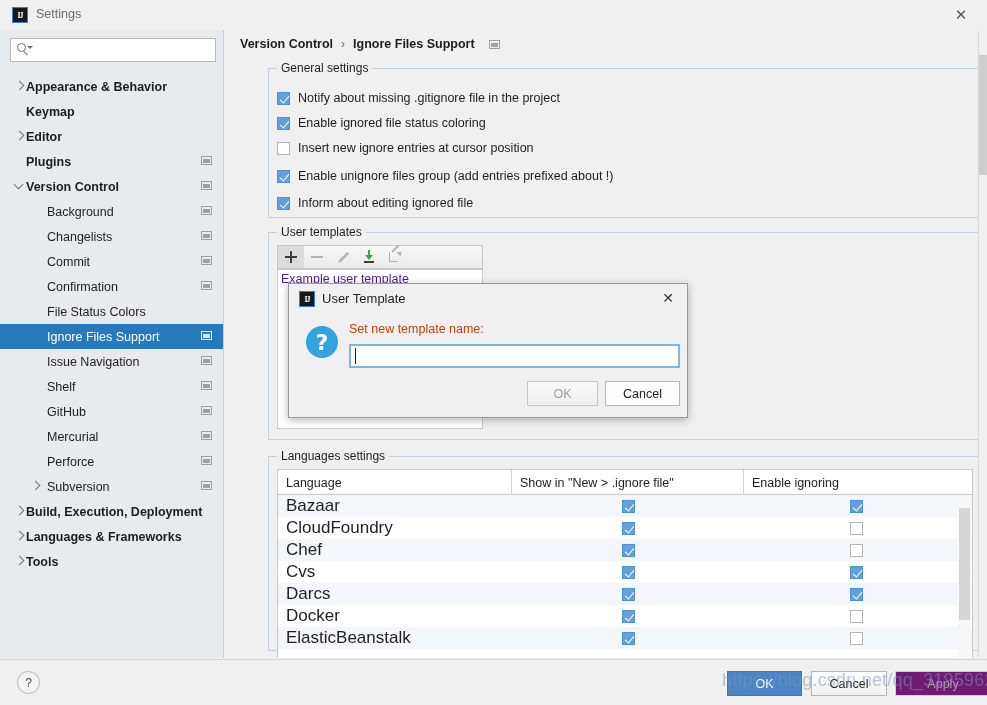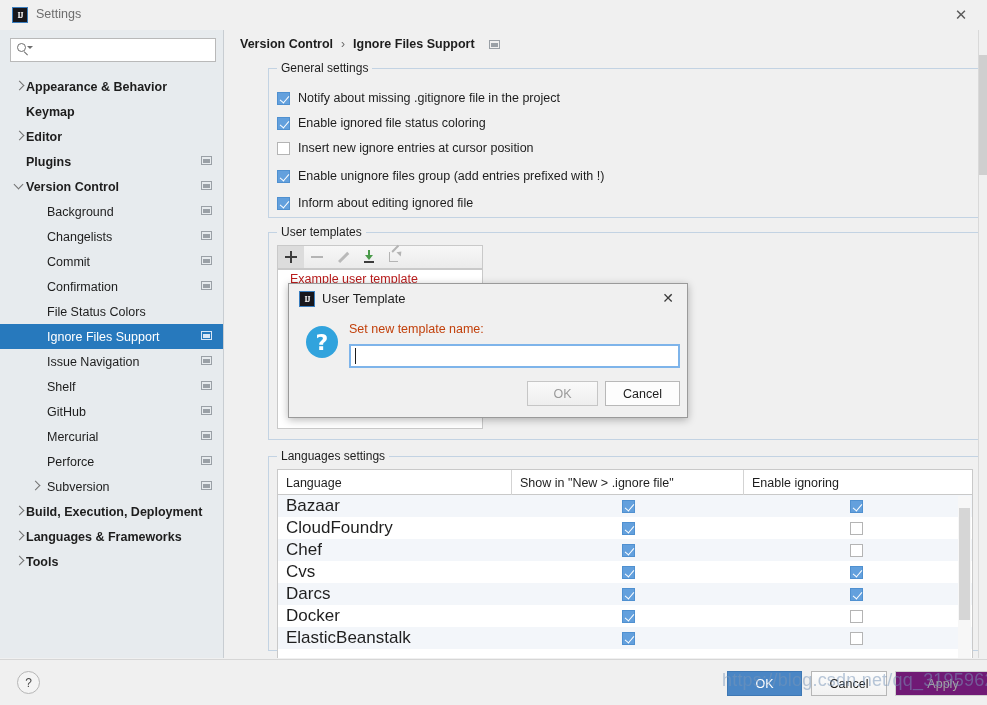--- a/index.html
+++ b/index.html
@@ -249,22 +249,22 @@
   }
 
   #tpl-list {
     position: absolute; left: 8px; top: 36px;
     width: 206px; height: 160px;
     background: #ffffff;
     border: 1px solid #c9c9c9;
     font-size: 12.5px;
   }
   #tpl-list .item {
-    height: 19px; line-height: 19px; padding-left: 12px;
-    color: #b91c1c; white-space: nowrap;
+    height: 19px; line-height: 19px; padding-left: 3px;
+    color: #4c1d95; white-space: nowrap;
   }
   #tpl-detail {
     position: absolute; left: 214px; top: 36px;
     width: 490px; height: 160px;
     background: #f0f0f0;
     font-size: 12.5px; color: #1d1d1d;
   }
   #tpl-detail .note {
     position: absolute; left: 6px; top: 52px;
   }
@@ -550,21 +550,21 @@
           <div class="cbrow" style="top: 47px;">
             <span class="cbox on"></span>
             <span>Enable ignored file status coloring</span>
           </div>
           <div class="cbrow" style="top: 72px;">
             <span class="cbox"></span>
             <span>Insert new ignore entries at cursor position</span>
           </div>
           <div class="cbrow" style="top: 100px;">
             <span class="cbox on"></span>
-            <span>Enable unignore files group (add entries prefixed with !)</span>
+            <span>Enable unignore files group (add entries prefixed about !)</span>
           </div>
           <div class="cbrow" style="top: 127px;">
             <span class="cbox on"></span>
             <span>Inform about editing ignored file</span>
           </div>
         </div>
     </div>
 
     <div class="groupbox" id="grp-templates">
       <div class="gtitle">User templates</div>

